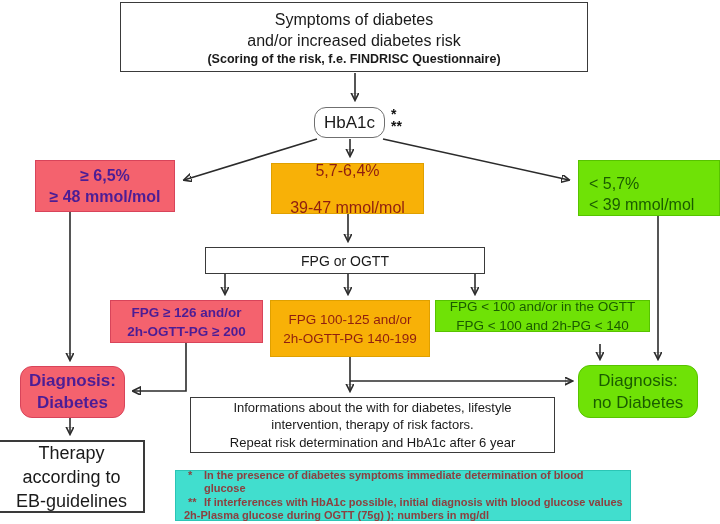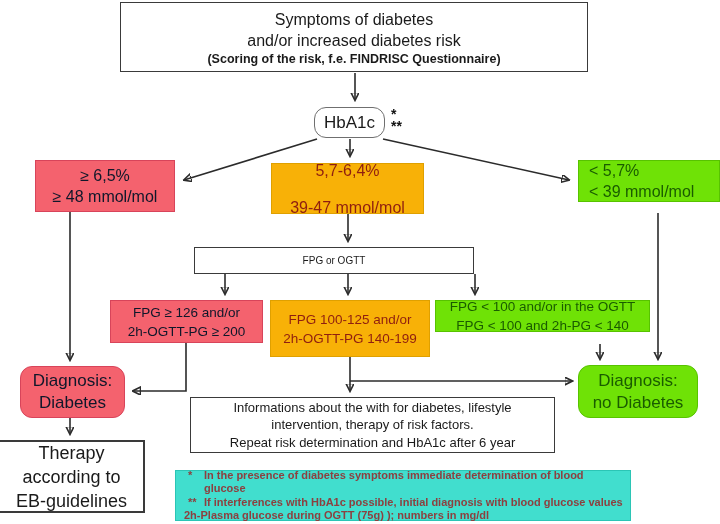--- a/index.html
+++ b/index.html
@@ -3,38 +3,38 @@
 <meta charset="utf-8">
 <style>
   html,body{margin:0;padding:0;background:#fff;font-family:"Liberation Sans",sans-serif;}
   #stage{position:relative;width:720px;height:524px;overflow:hidden;background:#fff;}
   svg.connectors{position:absolute;left:0;top:0;width:720px;height:524px;}
   svg.connectors path{stroke:#2b2b2b;stroke-width:1.6;fill:none;}
   .box{position:absolute;box-sizing:border-box;display:flex;flex-direction:column;
        justify-content:center;align-items:center;text-align:center;}
   .white{background:#ffffff;border:1px solid #3a3a3a;color:#1a1a1a;}
   .gray-border{border:1px solid #6f6f6f;}
-  .red{background:#F4626E;border:1px solid #D8445A;color:#0f172a;}
+  .red{background:#F4626E;border:1px solid #D8445A;color:#4c1d95;font-weight:bold;}
   .orange{background:#F8B107;border:1px solid #DFA000;color:#8F1E10;}
   .green{background:#6FE206;border:1px solid #57C300;color:#1A5C00;}
   .cyan{background:#41DECE;border:1px solid #2BC5B5;color:#8C4040;}
   .fs16{font-size:16px;line-height:21px;text-align:right;}
   .fs17{font-size:17px;line-height:22px;border-radius:12px;}
   .fs13{font-size:13.5px;line-height:19px;}
   .fs12b{font-size:12.5px;line-height:17px;font-weight:bold;}
   .left-align{align-items:flex-start;text-align:left;padding-left:10px;}
   #top-box{left:120px;top:2px;width:468px;height:70px;padding-top:2px;}
   #hba1c-box{left:314px;top:107px;width:71px;height:31px;}
   #hba1c-marks{position:absolute;left:391px;top:108px;font-weight:bold;font-size:14px;
                line-height:12px;color:#111;text-align:left;}
   #hba1c-marks span{display:block;}
   #red1{left:35px;top:160px;width:140px;height:52px;}
   #orange1{left:271px;top:163px;width:153px;height:51px;gap:16px;}
-  #green1{left:578px;top:160px;width:142px;height:42px;}
-  #fpg-box{left:194px;top:247px;width:280px;height:27px;font-size:10px;}
+  #green1{left:578px;top:160px;width:142px;height:56px;justify-content:flex-end;}
+  #fpg-box{left:205px;top:247px;width:280px;height:27px;font-size:14px;}
   #red2{left:110px;top:300px;width:153px;height:43px;}
   #orange2{left:270px;top:300px;width:160px;height:57px;}
   #green2{left:435px;top:300px;width:215px;height:32px;}
   #diag-diabetes{left:20px;top:366px;width:105px;height:52px;}
   #diag-no-diabetes{left:578px;top:365px;width:120px;height:53px;}
   #info-box{left:190px;top:397px;width:365px;height:56px;font-size:13px;line-height:17.5px;}
   #therapy-box{left:-2px;top:440px;width:147px;height:73px;border-width:2px;font-size:18px;line-height:24px;}
   #footnote-box{left:175px;top:470px;width:456px;height:51px;align-items:flex-start;
                 text-align:left;padding:4px 6px;font-size:11px;line-height:13.5px;font-weight:bold;}
   .fn-row{display:flex;}

